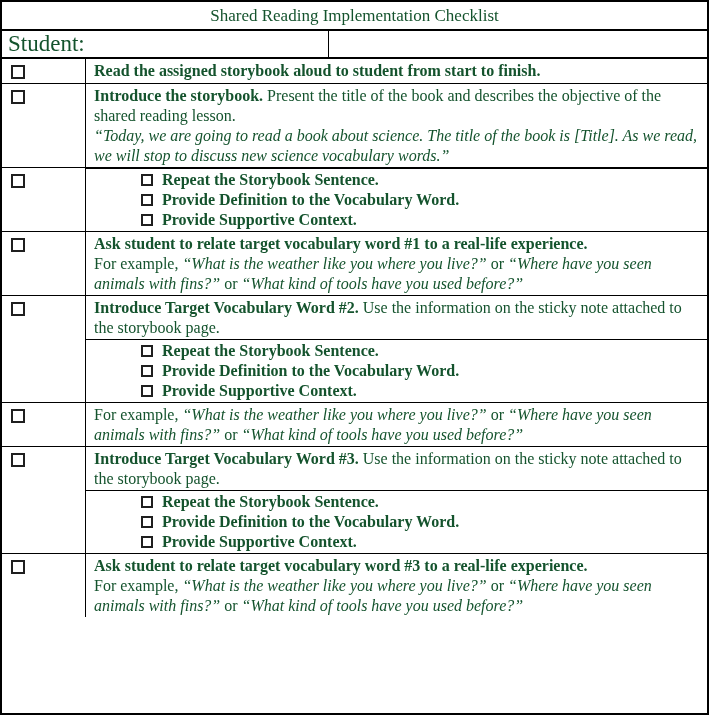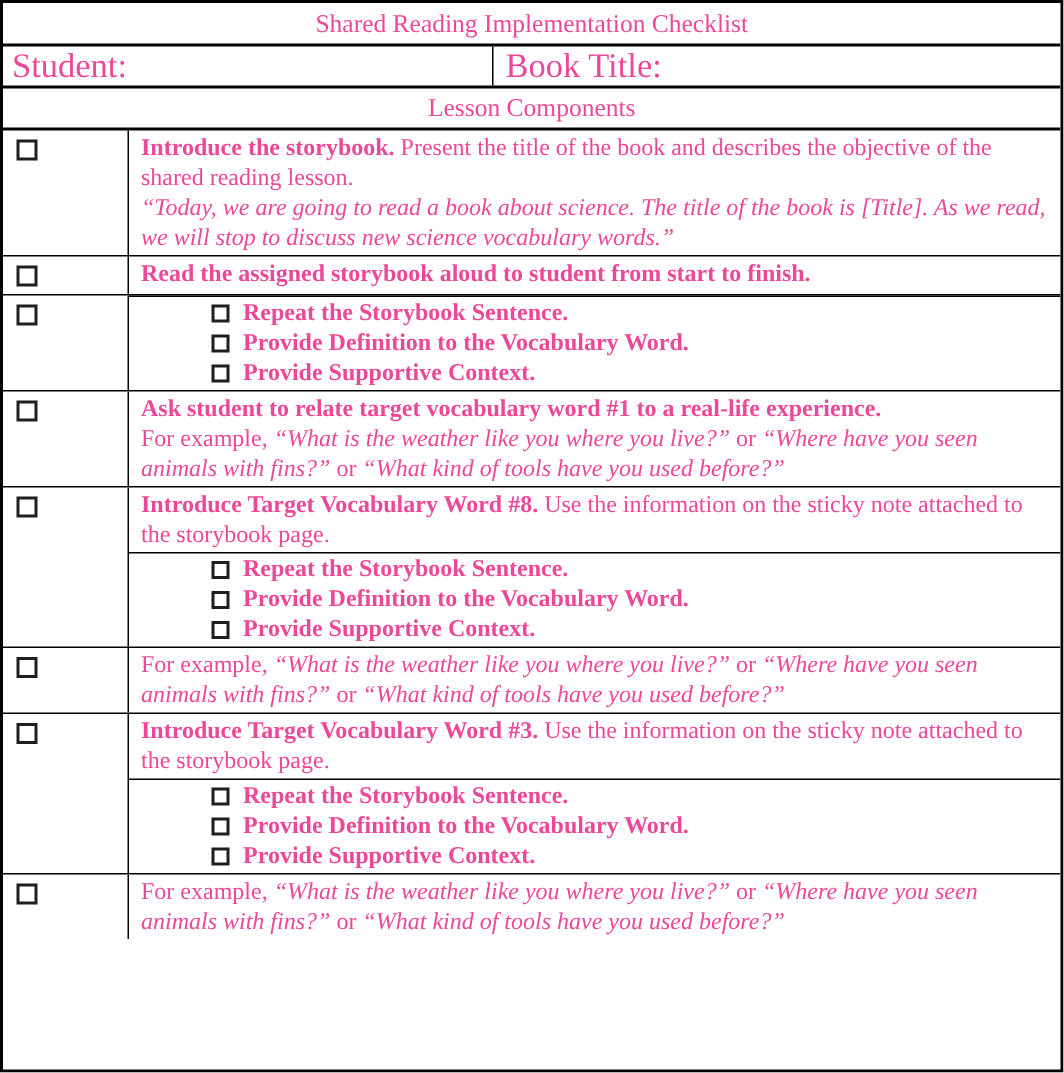--- a/index.html
+++ b/index.html
@@ -1,19 +1,19 @@
 <!DOCTYPE html>
 <html><head>
 <meta charset="utf-8">
 <style>
   * { box-sizing: border-box; margin: 0; padding: 0; }
   body { background: #e8e8e8; font-family: "Liberation Serif", serif; }
   .page {
     width: 709px; height: 715px;
-    background: #fff; color: #ec4899;
+    background: #fff; color: #14532d;
     border: 2px solid #000;
     overflow: hidden;
   }
   .title-row {
     height: 29px; border-bottom: 2px solid #000;
     display: flex; align-items: center; justify-content: center;
     font-size: 17px;
   }
   .fields-row { height: 28px; border-bottom: 2px solid #000; display: flex; }
   .field-cell { display: flex; align-items: center; font-size: 23px; }
@@ -47,42 +47,36 @@
 <body>
 
 <div class="page">
   <div class="title-row">
     <span>Shared Reading Implementation Checklist</span>
   </div>
   <div class="fields-row">
     <div class="field-cell student-cell">
       <span>Student:</span>
     </div>
-    <div class="field-cell book-cell">
-      <span>Book Title:</span>
-    </div>
-  </div>
-  <div class="section-row">
-    <span>Lesson Components</span>
   </div>
   <div id="lesson-rows">
       <div class="main-row">
         <div class="cb-col"><span class="checkbox row-checkbox"></span></div>
         <div class="content-col">
           <div class="text-wrap">
-            <div class="para"><span class="seg-bold">Introduce the storybook.</span><span class="seg-regular"> Present the title of the book and describes the objective of the shared reading lesson.</span></div>
-            <div class="para"><span class="seg-italic">“Today, we are going to read a book about science. The title of the book is [Title]. As we read, we will stop to discuss new science vocabulary words.”</span></div>
+            <div class="para"><span class="seg-bold">Read the assigned storybook aloud to student from start to finish.</span></div>
           </div>
         </div>
       </div>
       <div class="main-row">
         <div class="cb-col"><span class="checkbox row-checkbox"></span></div>
         <div class="content-col">
           <div class="text-wrap">
-            <div class="para"><span class="seg-bold">Read the assigned storybook aloud to student from start to finish.</span></div>
+            <div class="para"><span class="seg-bold">Introduce the storybook.</span><span class="seg-regular"> Present the title of the book and describes the objective of the shared reading lesson.</span></div>
+            <div class="para"><span class="seg-italic">“Today, we are going to read a book about science. The title of the book is [Title]. As we read, we will stop to discuss new science vocabulary words.”</span></div>
           </div>
         </div>
       </div>
       <div class="main-row">
         <div class="cb-col"><span class="checkbox row-checkbox"></span></div>
         <div class="content-col">
           <div class="sub-block">
             <div class="sub-item">
               <span class="checkbox sub-checkbox"></span>
               <span class="sub-label">Repeat the Storybook Sentence.</span>
@@ -104,21 +98,21 @@
           <div class="text-wrap">
             <div class="para"><span class="seg-bold">Ask student to relate target vocabulary word #1 to a real-life experience.</span></div>
             <div class="para"><span class="seg-regular">For example, </span><span class="seg-italic">“What is the weather like you where you live?”</span><span class="seg-regular"> or </span><span class="seg-italic">“Where have you seen animals with fins?”</span><span class="seg-regular"> or </span><span class="seg-italic">“What kind of tools have you used before?”</span></div>
           </div>
         </div>
       </div>
       <div class="main-row">
         <div class="cb-col"><span class="checkbox row-checkbox"></span></div>
         <div class="content-col">
           <div class="text-wrap">
-            <div class="para"><span class="seg-bold">Introduce Target Vocabulary Word #8.</span><span class="seg-regular"> Use the information on the sticky note attached to the storybook page.</span></div>
+            <div class="para"><span class="seg-bold">Introduce Target Vocabulary Word #2.</span><span class="seg-regular"> Use the information on the sticky note attached to the storybook page.</span></div>
           </div>
           <div class="sub-block">
             <div class="sub-item">
               <span class="checkbox sub-checkbox"></span>
               <span class="sub-label">Repeat the Storybook Sentence.</span>
             </div>
             <div class="sub-item">
               <span class="checkbox sub-checkbox"></span>
               <span class="sub-label">Provide Definition to the Vocabulary Word.</span>
             </div>
@@ -156,18 +150,19 @@
               <span class="checkbox sub-checkbox"></span>
               <span class="sub-label">Provide Supportive Context.</span>
             </div>
           </div>
         </div>
       </div>
       <div class="main-row">
         <div class="cb-col"><span class="checkbox row-checkbox"></span></div>
         <div class="content-col">
           <div class="text-wrap">
+            <div class="para"><span class="seg-bold">Ask student to relate target vocabulary word #3 to a real-life experience.</span></div>
             <div class="para"><span class="seg-regular">For example, </span><span class="seg-italic">“What is the weather like you where you live?”</span><span class="seg-regular"> or </span><span class="seg-italic">“Where have you seen animals with fins?”</span><span class="seg-regular"> or </span><span class="seg-italic">“What kind of tools have you used before?”</span></div>
           </div>
         </div>
       </div>
     </div>
 </div>
 
 </body></html>

